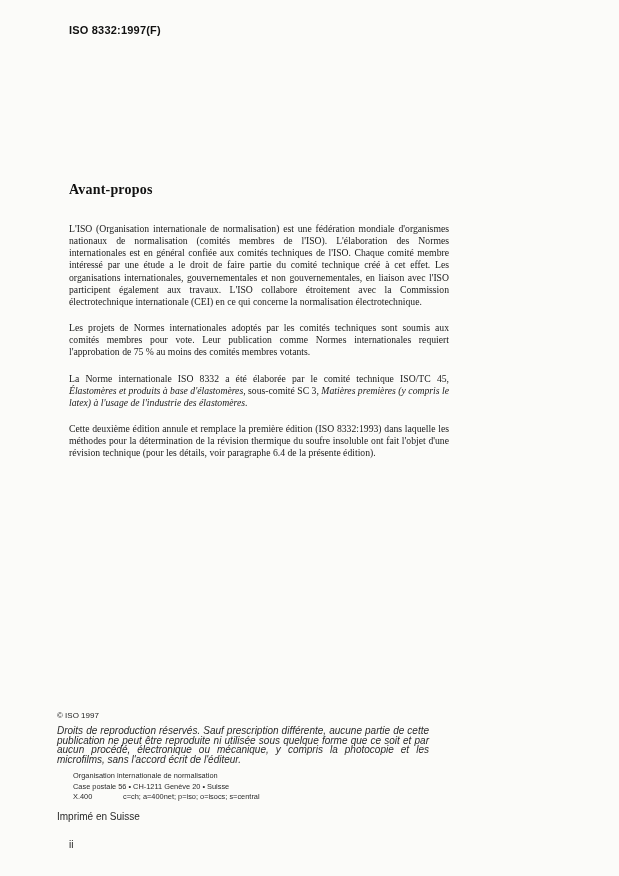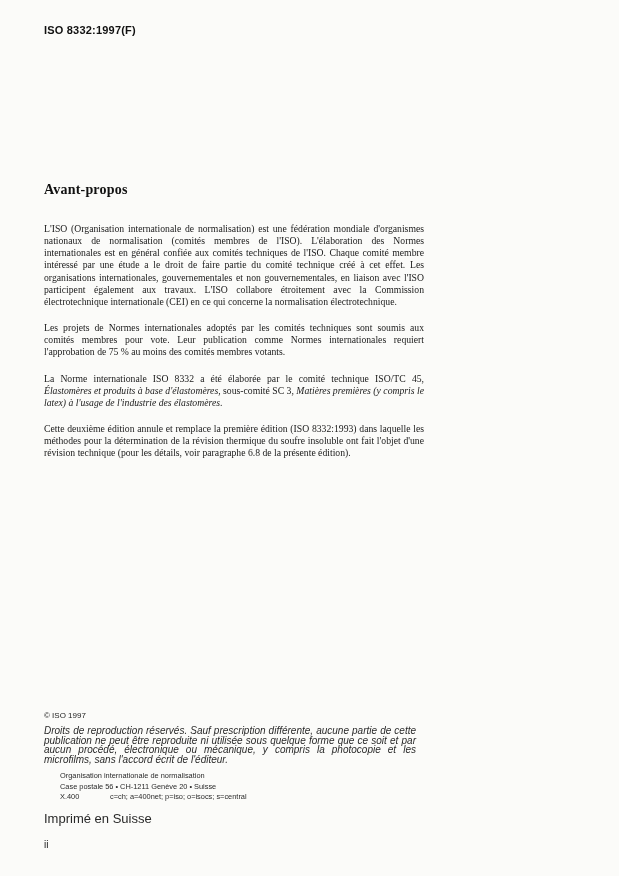--- a/index.html
+++ b/index.html
@@ -4,21 +4,21 @@
 <style>
   * { margin: 0; padding: 0; box-sizing: border-box; }
   html, body { width: 619px; height: 876px; }
   body {
     background: #fbfbf9;
     font-family: "Liberation Sans", "DejaVu Sans", sans-serif;
     color: #1c1c1c;
     position: relative;
     overflow: hidden;
   }
-  .page { position: absolute; inset: 0; }
+  .page { position: absolute; inset: 0; margin-left: 25px; }
 
   .doc-header {
     position: absolute;
     top: 24px;
     left: 44px;
     font-size: 11px;
     font-weight: bold;
     letter-spacing: 0.2px;
     color: #111;
   }
@@ -41,21 +41,21 @@
     font-size: 9.7px;
     line-height: 12.15px;
     text-align: justify;
     color: #202020;
     margin-bottom: 14px;
   }
   .italic { font-style: italic; }
 
   .footer {
     position: absolute;
-    left: 44px;
+    left: 32px;
     top: 711px;
     width: 383px;
   }
   .copyright {
     font-size: 8px;
     color: #222;
     margin-bottom: 6px;
   }
   .fine {
     font-size: 10px;
@@ -67,21 +67,21 @@
     font-style: italic;
   }
   .address {
     margin-left: 16px;
     font-size: 7.4px;
     line-height: 10.2px;
     color: #292929;
     margin-bottom: 9px;
   }
   .addr-label { display: inline-block; width: 50px; }
-  .printed { font-size: 13px; color: #292929; }
+  .printed { font-size: 10px; color: #292929; }
 
   .page-number {
     position: absolute;
     left: 44px;
     top: 839px;
     font-size: 10px;
     color: #222;
   }
 </style>
 </head>
@@ -93,21 +93,21 @@
 
   <div class="content">
     <div class="title">Avant-propos</div>
 
     <p class="para">L'ISO (Organisation internationale de normalisation) est une fédération mondiale d'organismes nationaux de normalisation (comités membres de l'ISO). L'élaboration des Normes internationales est en général confiée aux comités techniques de l'ISO. Chaque comité membre intéressé par une étude a le droit de faire partie du comité technique créé à cet effet. Les organisations internationales, gouvernementales et non gouvernementales, en liaison avec l'ISO participent également aux travaux. L'ISO collabore étroitement avec la Commission électrotechnique internationale (CEI) en ce qui concerne la normalisation électrotechnique.</p>
 
     <p class="para">Les projets de Normes internationales adoptés par les comités techniques sont soumis aux comités membres pour vote. Leur publication comme Normes internationales requiert l'approbation de 75 % au moins des comités membres votants.</p>
 
     <p class="para"><span>La Norme internationale ISO 8332 a été élaborée par le comité technique ISO/TC 45, </span><span class="italic">Élastomères et produits à base d'élastomères,</span><span> sous-comité SC 3, </span><span class="italic">Matières premières (y compris le latex) à l'usage de l'industrie des élastomères</span><span>.</span></p>
 
-    <p class="para">Cette deuxième édition annule et remplace la première édition (ISO 8332:1993) dans laquelle les méthodes pour la détermination de la révision thermique du soufre insoluble ont fait l'objet d'une révision technique (pour les détails, voir paragraphe 6.8 de la présente édition).</p>
+    <p class="para">Cette deuxième édition annule et remplace la première édition (ISO 8332:1993) dans laquelle les méthodes pour la détermination de la révision thermique du soufre insoluble ont fait l'objet d'une révision technique (pour les détails, voir paragraphe 6.4 de la présente édition).</p>
 
   </div>
 
   <div class="footer">
     <div class="copyright">©  ISO 1997</div>
 
     <p class="fine">Droits de reproduction réservés. Sauf prescription différente, aucune partie de cette publication ne peut être reproduite ni utilisée sous quelque forme que ce soit et par aucun procédé, électronique ou mécanique, y compris la photocopie et les microfilms, sans l'accord écrit de l'éditeur.</p>
 
     <div class="address">
       <div>Organisation internationale de normalisation</div>

